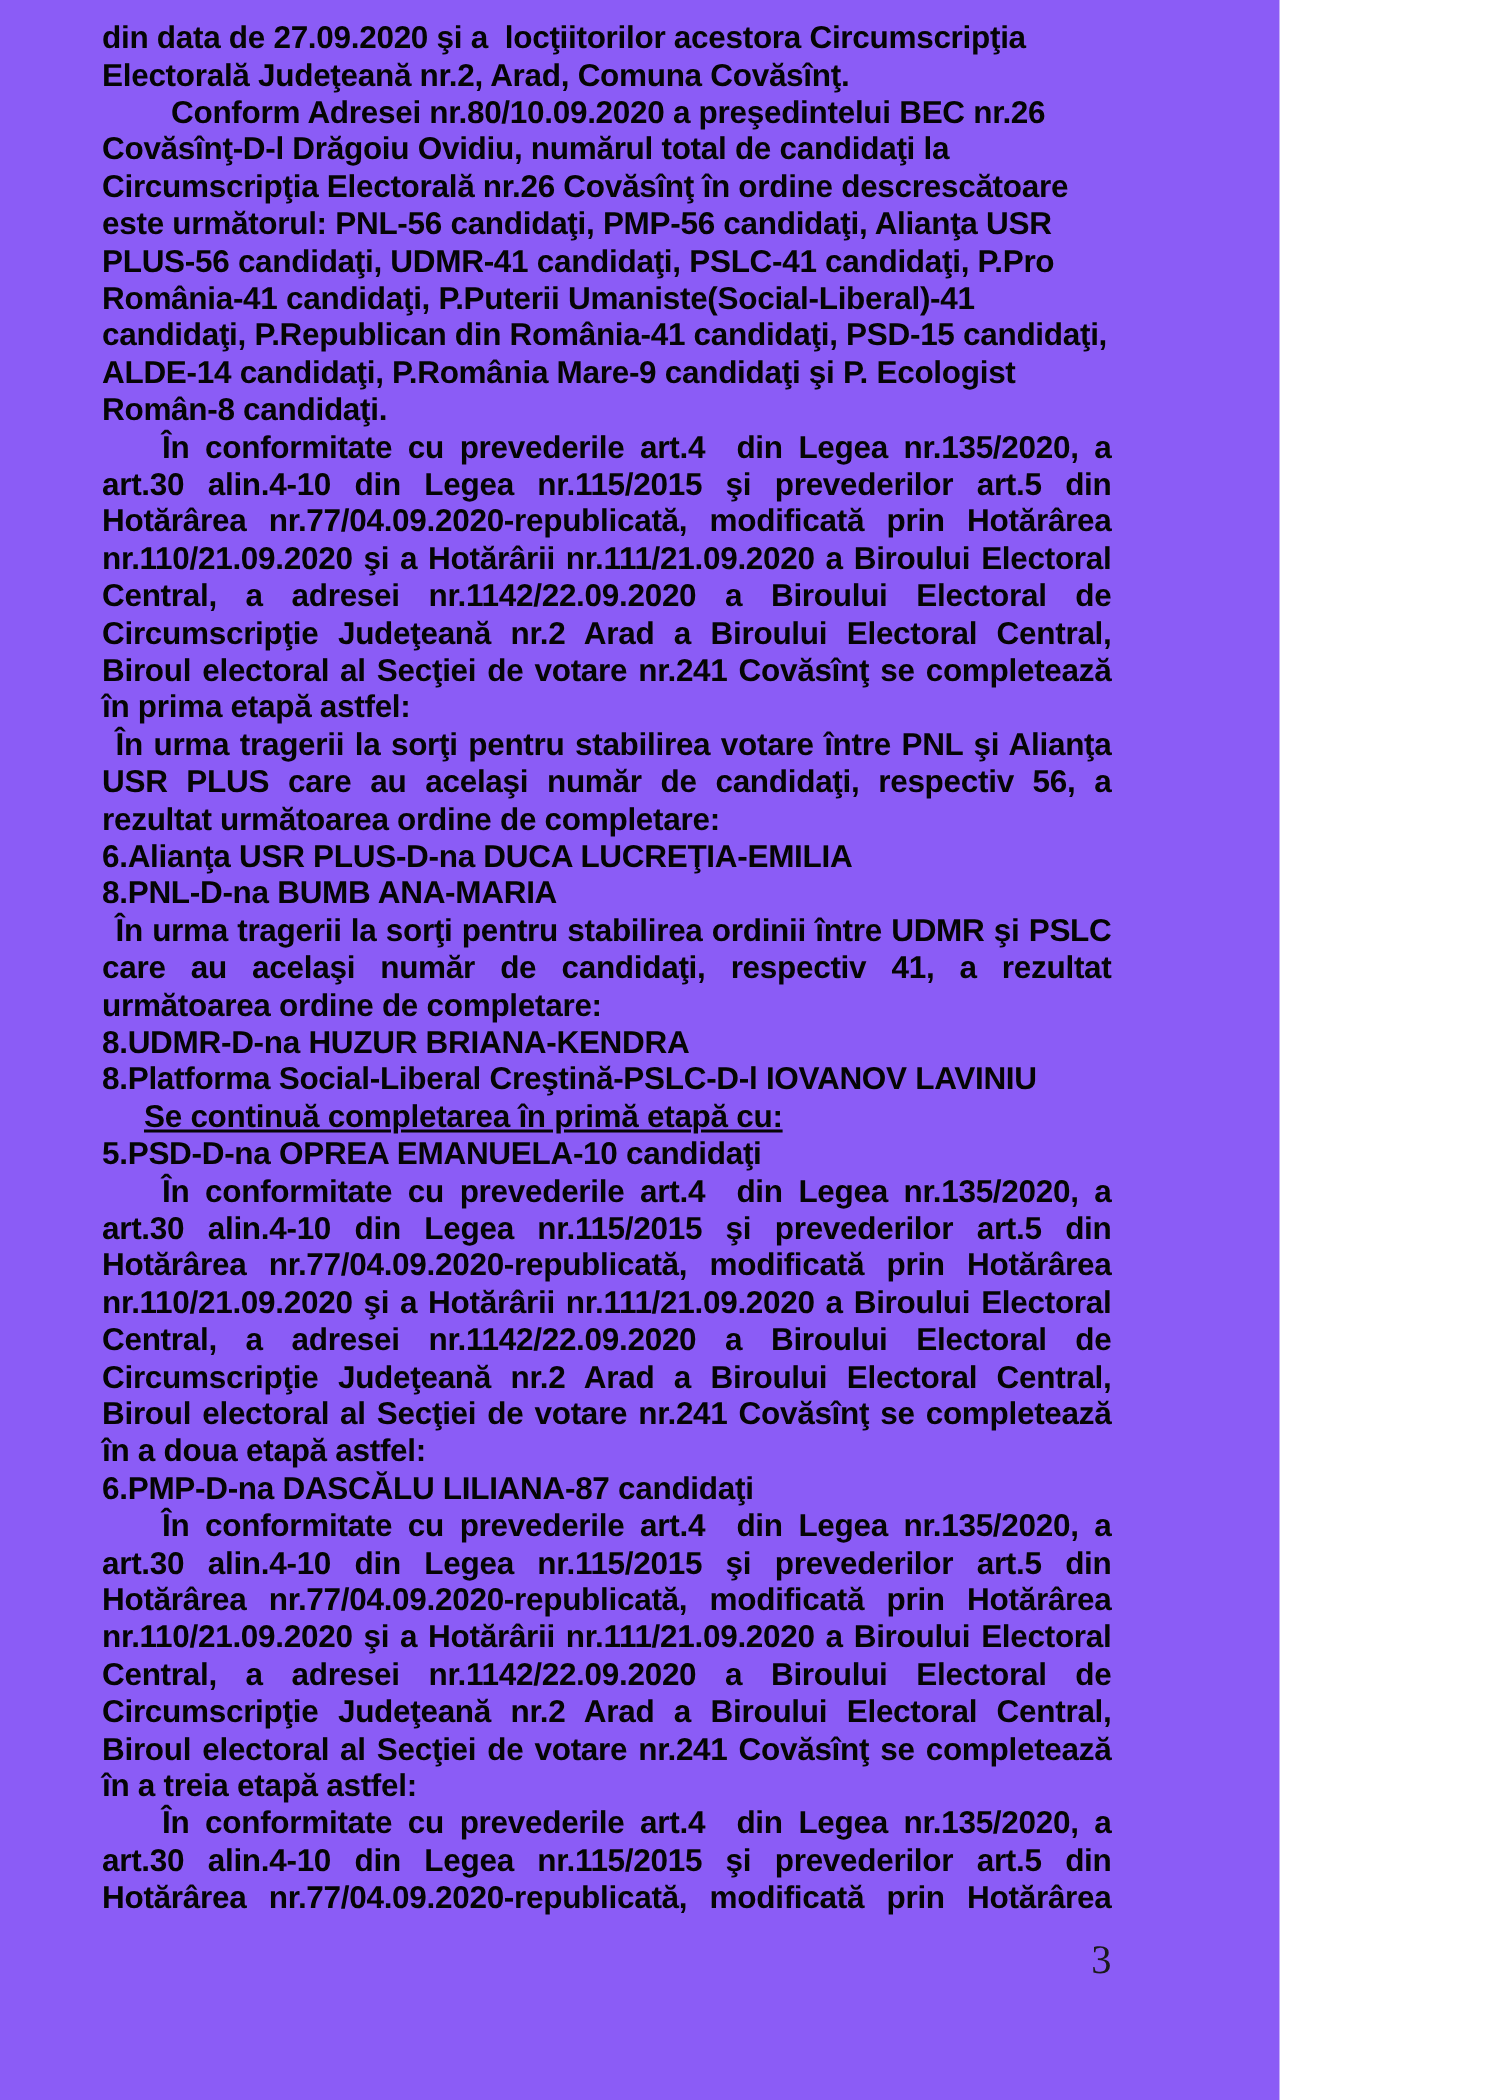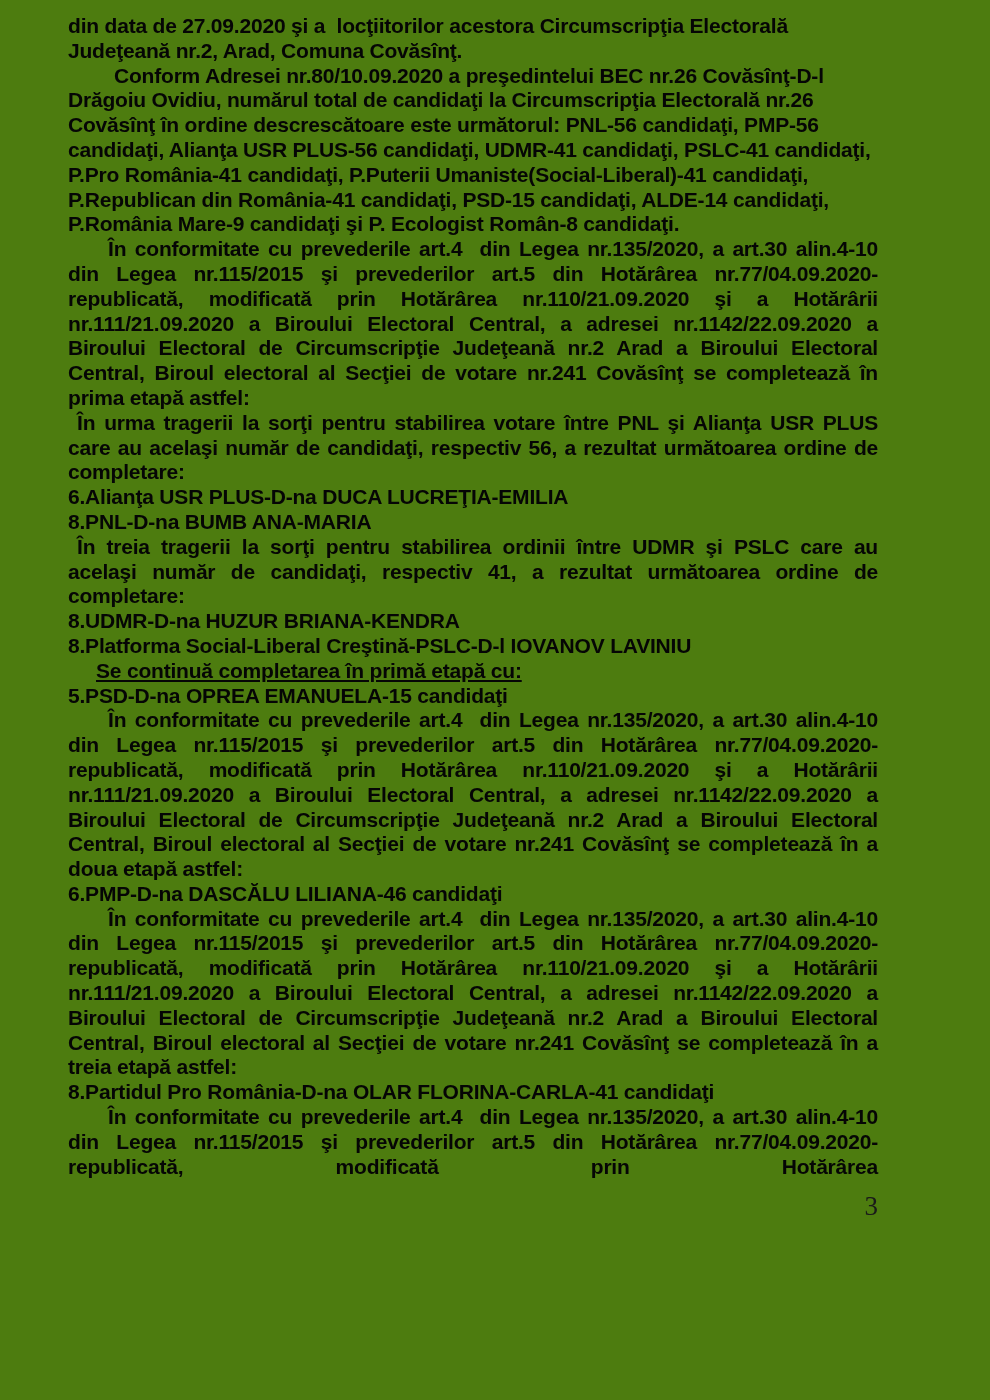--- a/index.html
+++ b/index.html
@@ -2,23 +2,23 @@
 <html><head>
 <meta charset="utf-8">
 <style>
   html, body {
     margin: 0;
     padding: 0;
     background: #ffffff;
   }
   .page {
     position: relative;
-    width: 990px;
+    width: 853px;
     height: 1400px;
-    background: #4d7c0f;
+    background: #8b5cf6;
     color: #050505;
     font-family: "Liberation Sans", sans-serif;
     font-weight: 700;
     font-size: 21px;
     line-height: 24.8px;
     letter-spacing: -0.2px;
     box-sizing: border-box;
     padding: 14px 112px 0 68px;
     overflow: hidden;
   }
@@ -48,25 +48,24 @@
 <body>
 
 <div class="page">
   <div class="doc-body">
     <p class="ragged">din data de 27.09.2020 şi a&nbsp; locţiitorilor acestora Circumscripţia Electorală Judeţeană nr.2, Arad, Comuna Covăsînţ.</p>
     <p class="ragged ind-lg">Conform Adresei nr.80/10.09.2020 a preşedintelui BEC nr.26 Covăsînţ-D-l Drăgoiu Ovidiu, numărul total de candidaţi la Circumscripţia Electorală nr.26 Covăsînţ în ordine descrescătoare este următorul: PNL-56 candidaţi, PMP-56 candidaţi, Alianţa USR PLUS-56 candidaţi, UDMR-41 candidaţi, PSLC-41 candidaţi, P.Pro România-41 candidaţi, P.Puterii Umaniste(Social-Liberal)-41 candidaţi, P.Republican din România-41 candidaţi, PSD-15 candidaţi, ALDE-14 candidaţi, P.România Mare-9 candidaţi şi P. Ecologist Român-8 candidaţi.</p>
     <p class="ind-md">În conformitate cu prevederile art.4&nbsp; din Legea nr.135/2020, a art.30 alin.4-10 din Legea nr.115/2015 şi prevederilor art.5 din Hotărârea nr.77/04.09.2020-republicată, modificată prin Hotărârea nr.110/21.09.2020 şi a Hotărârii nr.111/21.09.2020 a Biroului Electoral Central, a adresei nr.1142/22.09.2020 a Biroului Electoral de Circumscripţie Judeţeană nr.2 Arad a Biroului Electoral Central, Biroul electoral al Secţiei de votare nr.241 Covăsînţ se completează în prima etapă astfel:</p>
     <p class="ind-sm">În urma tragerii la sorţi pentru stabilirea votare între PNL şi Alianţa USR PLUS care au acelaşi număr de candidaţi, respectiv 56, a rezultat următoarea ordine de completare:</p>
     <p class="ragged">6.Alianţa USR PLUS-D-na DUCA LUCREŢIA-EMILIA</p>
     <p class="ragged">8.PNL-D-na BUMB ANA-MARIA</p>
-    <p class="ind-sm">În treia tragerii la sorţi pentru stabilirea ordinii între UDMR şi PSLC care au acelaşi număr de candidaţi, respectiv 41, a rezultat următoarea ordine de completare:</p>
+    <p class="ind-sm">În urma tragerii la sorţi pentru stabilirea ordinii între UDMR şi PSLC care au acelaşi număr de candidaţi, respectiv 41, a rezultat următoarea ordine de completare:</p>
     <p class="ragged">8.UDMR-D-na HUZUR BRIANA-KENDRA</p>
     <p class="ragged">8.Platforma Social-Liberal Creştină-PSLC-D-l IOVANOV LAVINIU</p>
     <p class="ragged ind-se">Se continuă completarea în primă etapă cu:</p>
-    <p class="ragged">5.PSD-D-na OPREA EMANUELA-15 candidaţi</p>
+    <p class="ragged">5.PSD-D-na OPREA EMANUELA-10 candidaţi</p>
     <p class="ind-md">În conformitate cu prevederile art.4&nbsp; din Legea nr.135/2020, a art.30 alin.4-10 din Legea nr.115/2015 şi prevederilor art.5 din Hotărârea nr.77/04.09.2020-republicată, modificată prin Hotărârea nr.110/21.09.2020 şi a Hotărârii nr.111/21.09.2020 a Biroului Electoral Central, a adresei nr.1142/22.09.2020 a Biroului Electoral de Circumscripţie Judeţeană nr.2 Arad a Biroului Electoral Central, Biroul electoral al Secţiei de votare nr.241 Covăsînţ se completează în a doua etapă astfel:</p>
-    <p class="ragged">6.PMP-D-na DASCĂLU LILIANA-46 candidaţi</p>
+    <p class="ragged">6.PMP-D-na DASCĂLU LILIANA-87 candidaţi</p>
     <p class="ind-md">În conformitate cu prevederile art.4&nbsp; din Legea nr.135/2020, a art.30 alin.4-10 din Legea nr.115/2015 şi prevederilor art.5 din Hotărârea nr.77/04.09.2020-republicată, modificată prin Hotărârea nr.110/21.09.2020 şi a Hotărârii nr.111/21.09.2020 a Biroului Electoral Central, a adresei nr.1142/22.09.2020 a Biroului Electoral de Circumscripţie Judeţeană nr.2 Arad a Biroului Electoral Central, Biroul electoral al Secţiei de votare nr.241 Covăsînţ se completează în a treia etapă astfel:</p>
-    <p class="ragged">8.Partidul Pro România-D-na OLAR FLORINA-CARLA-41 candidaţi</p>
     <p class="ind-md flush-last">În conformitate cu prevederile art.4&nbsp; din Legea nr.135/2020, a art.30 alin.4-10 din Legea nr.115/2015 şi prevederilor art.5 din Hotărârea nr.77/04.09.2020-republicată, modificată prin Hotărârea</p>
   </div>
   <div class="page-number">3</div>
 </div>
 
 </body></html>

